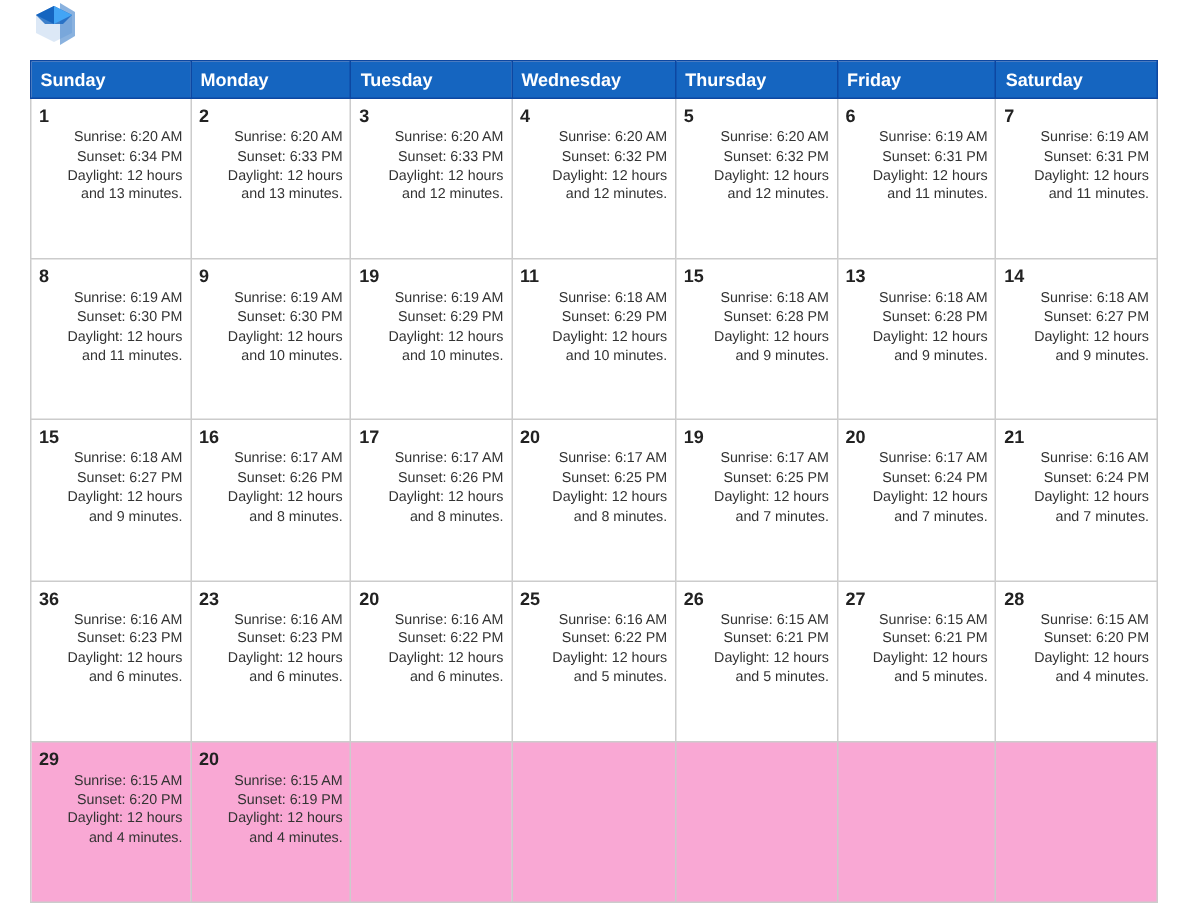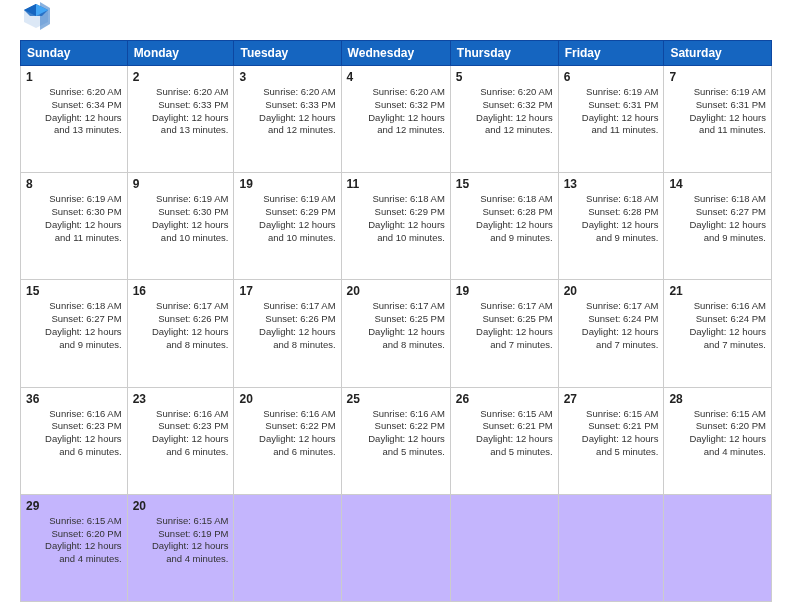--- a/index.html
+++ b/index.html
@@ -75,21 +75,21 @@
       border: 1px solid #0d47a1;
     }
     .calendar td {
       border: 1px solid #ccc;
       vertical-align: top;
       padding: 4px 5px;
       width: 113px;
       background: #fff;
     }
     .calendar tr:last-child td {
-      background: #c4b5fd;
+      background: #f9a8d4;
     }
     .day-num {
       font-weight: bold;
       font-size: 12px;
       color: #222;
       display: block;
       margin-bottom: 2px;
     }
     .day-info {
       color: #333;

